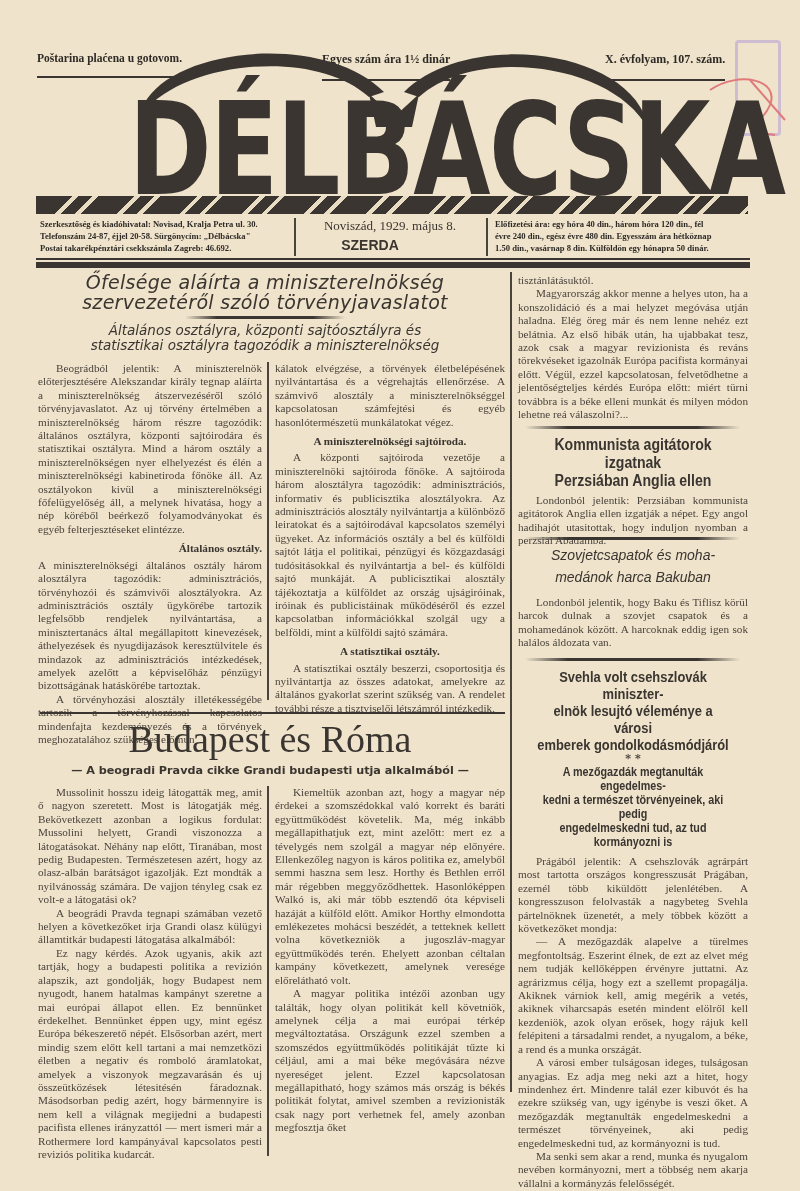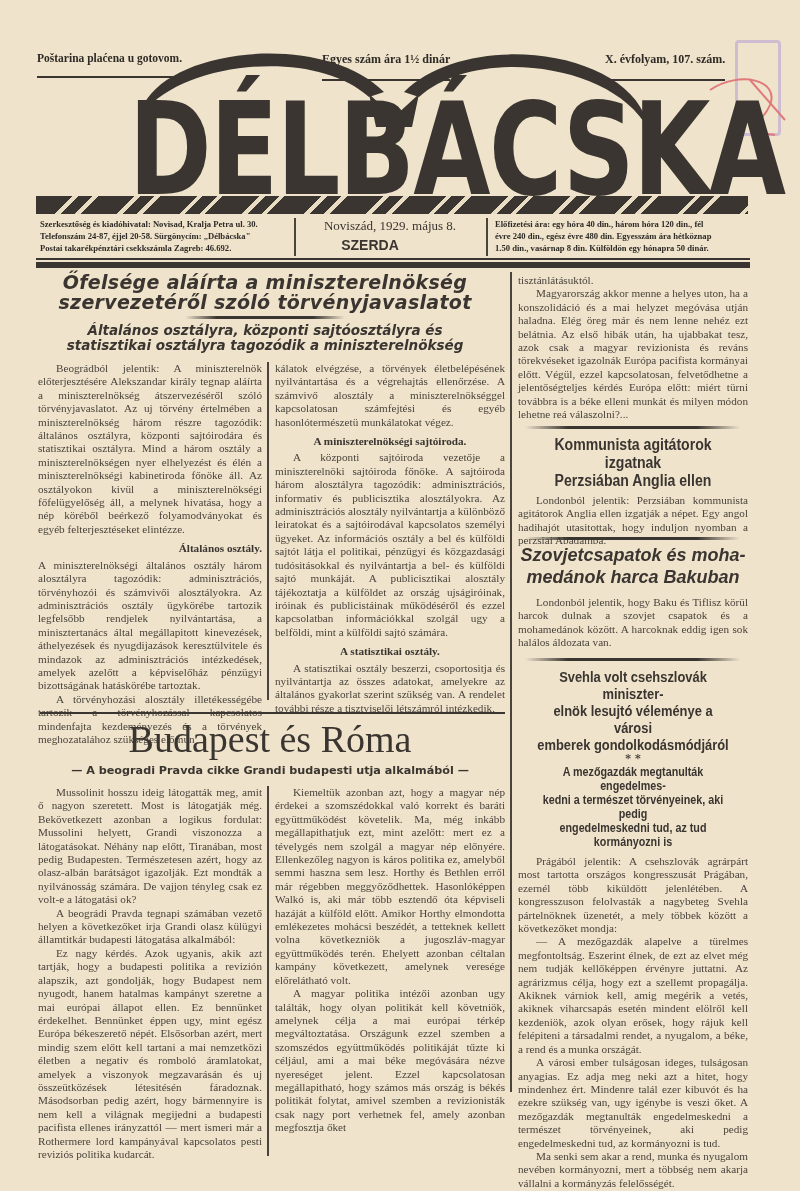--- a/index.html
+++ b/index.html
@@ -10,21 +10,21 @@
            border-bottom:2px solid #3a3530;padding-bottom:12px;margin-top:38px;}
   #masthead-wrap{left:34px;top:42px;width:716px;height:172px;}
   #masthead-text{position:absolute;left:20px;top:44px;width:680px;text-align:center;
     font-family:"DejaVu Sans",sans-serif;font-weight:bold;font-size:128px;letter-spacing:-2px;
     color:#3a3530;line-height:128px;transform:scaleX(0.78);transform-origin:center top;white-space:nowrap;}
   #band{left:36px;top:196px;width:712px;height:18px;
      background:repeating-linear-gradient(135deg,#3a3530 0 26px,#e8dcc3 26px 30px,#3a3530 30px 40px,#e8dcc3 40px 44px);}
   .infobox{top:218px;font-family:"Liberation Serif",serif;font-weight:bold;font-size:8.6px;line-height:12px;color:#2e2a26;}
   .rule{background:#3a3530;}
   .vrule{position:absolute;width:1.5px;background:#4a443d;}
-  .h1{font-family:"DejaVu Sans",sans-serif;font-weight:bold;font-style:italic;color:#3a3530;text-align:center;}
+  .h1{font-family:"DejaVu Sans",sans-serif;font-weight:normal;font-style:italic;color:#3a3530;text-align:center;}
   .cond{font-family:"Liberation Sans",sans-serif;font-weight:bold;color:#3a3530;text-align:center;}
   .body{font-family:"Liberation Serif",serif;font-size:11.2px;line-height:13.4px;text-align:justify;color:#4a433c;}
   .body p{margin:0;text-indent:18px;}
   .body p.noind{text-indent:0;}
   .sub{font-family:"Liberation Serif",serif;font-weight:bold;font-size:11.2px;text-align:center;color:#3a3530;margin:6px 0 3px;}
   .sub.right{text-align:right;}
   .divider{height:3px;background:linear-gradient(90deg,rgba(58,53,48,0) 0%,#3a3530 20%,#3a3530 80%,rgba(58,53,48,0) 100%);}
   .stamp{border:3px solid #b8a4d6;opacity:.6;}
 </style>
 </head>
@@ -127,21 +127,21 @@
     <div>Kommunista agitátorok izgatnak</div>
     <div>Perzsiában Anglia ellen</div>
   </div>
   <div class="body" style="margin-top:4px;">
     <p>Londonból jelentik: Perzsiában kommunista agitátorok Anglia ellen izgatják a népet. Egy angol hadihajót utasitottak, hogy induljon nyomban a perzsiai Abadamba.</p>
   </div>
 </div>
 <div class="abs divider" style="left:525px;top:537px;width:215px;"></div>
 
 <div class="abs" style="left:518px;top:544px;width:230px;">
-  <div class="h1" style="font-family:'Liberation Sans',sans-serif;font-weight:bold;font-size:18px;line-height:22px;text-align:center;">
+  <div class="h1" style="font-family:'Liberation Sans',sans-serif;font-weight:normal;font-size:14px;line-height:22px;text-align:center;">
     <div>Szovjetcsapatok és moha-</div>
     <div>medánok harca Bakuban</div>
   </div>
   <div class="body" style="margin-top:8px;">
     <p>Londonból jelentik, hogy Baku és Tiflisz körül harcok dulnak a szovjet csapatok és a mohamedánok között. A harcoknak eddig igen sok halálos áldozata van.</p>
   </div>
 </div>
 <div class="abs divider" style="left:525px;top:658px;width:215px;"></div>
 
 <div class="abs" style="left:518px;top:668px;width:230px;">

